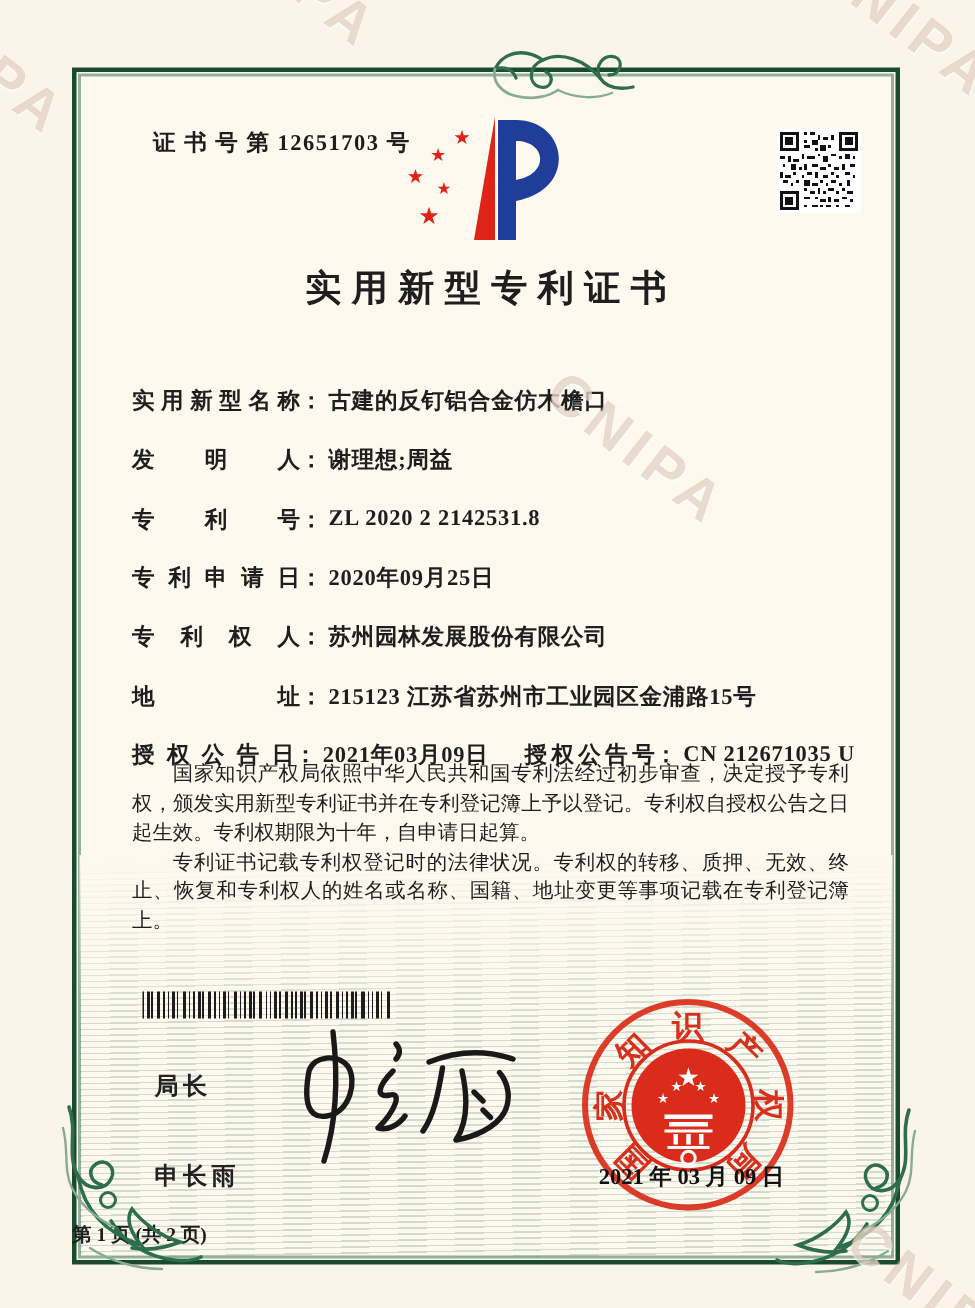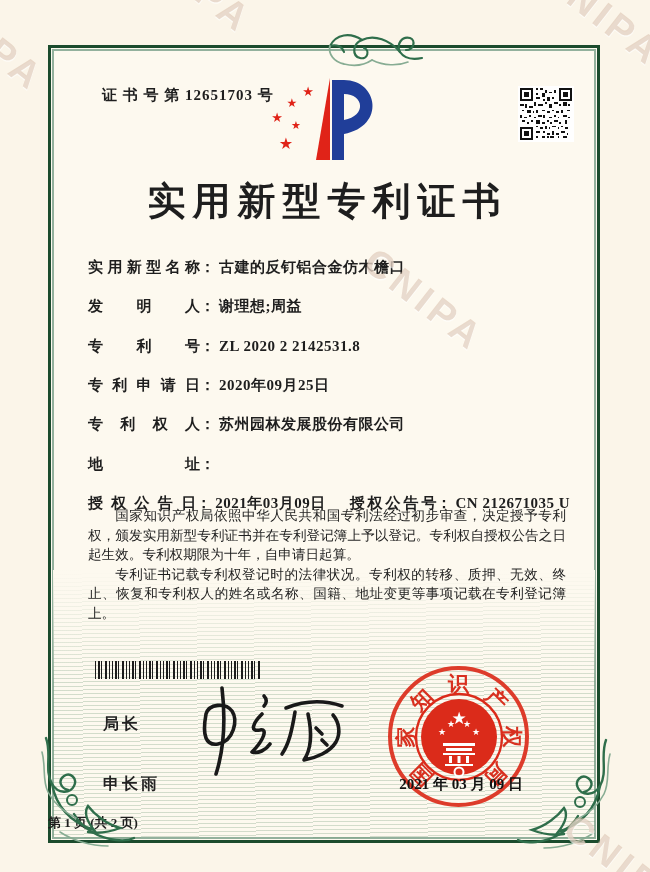--- a/index.html
+++ b/index.html
@@ -29,21 +29,21 @@
     color:rgba(212,182,160,.48);
     transform-origin:0 0;transform:rotate(38deg);
     text-shadow:1px 1px 0 rgba(255,255,255,.6);
   }
   
   .cert-no{position:absolute;left:102px;top:86px;font-size:15px;font-weight:600;letter-spacing:1px;}
   .logo{position:absolute;left:264px;top:76px;}
   .qr{position:absolute;left:518px;top:86px;width:56px;height:56px;background:#fff;padding:2px;box-sizing:border-box;}
   .title{
     position:absolute;left:48px;top:176px;width:552px;text-align:center;
-    font-size:38px;font-weight:bold;letter-spacing:7px;padding-left:7px;box-sizing:border-box;
+    font-size:24px;font-weight:bold;letter-spacing:7px;padding-left:7px;box-sizing:border-box;
   }
   
   .fields{position:absolute;left:88px;top:248px;width:482px;font-size:15px;font-weight:600;}
   .frow{display:flex;height:39.3px;align-items:center;white-space:nowrap;}
   .flabel{
     display:inline-block;width:112px;
     text-align:justify;text-align-last:justify;text-justify:inter-character;
   }
   .flabel2{display:inline-block;width:90px;text-align:justify;text-align-last:justify;margin-left:24px;}
   .fcolon{display:inline-block;margin-right:4px;}
@@ -200,20 +200,21 @@
       <span class="fvalue">2020年09月25日</span>
     </div>
     <div class="frow">
       <span class="flabel">专利权人</span>
         <span class="fcolon">：</span>
       <span class="fvalue">苏州园林发展股份有限公司</span>
     </div>
     <div class="frow">
       <span class="flabel">地址</span>
         <span class="fcolon">：</span>
+      <span class="fvalue">215123 江苏省苏州市工业园区金浦路15号</span>
     </div>
     <div class="frow">
       <span class="flabel">授权公告日</span>
         <span class="fcolon">：</span>
       <span class="fvalue">2021年03月09日</span>
       <span class="flabel2">授权公告号</span>
         <span class="fcolon">：</span>
       <span class="fvalue">CN 212671035 U</span>
     </div>
   </div>

